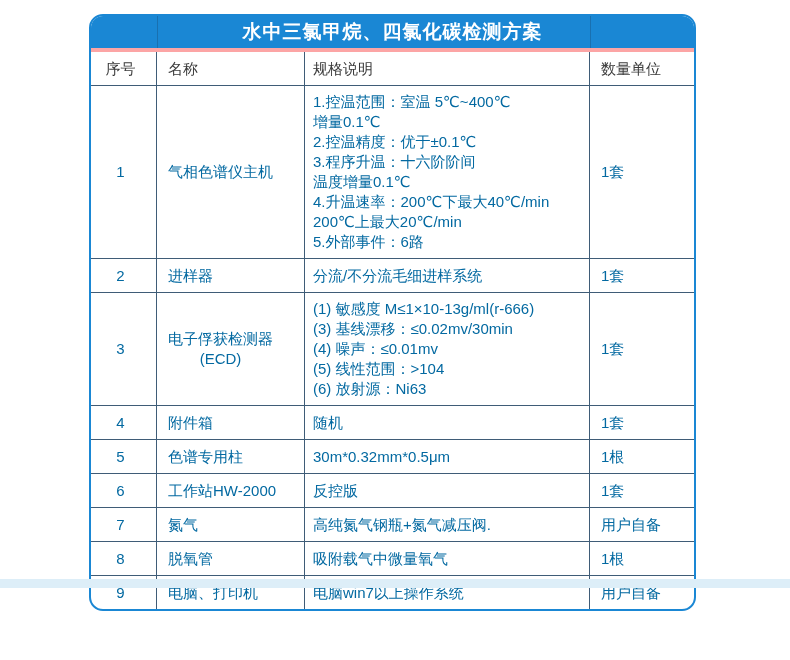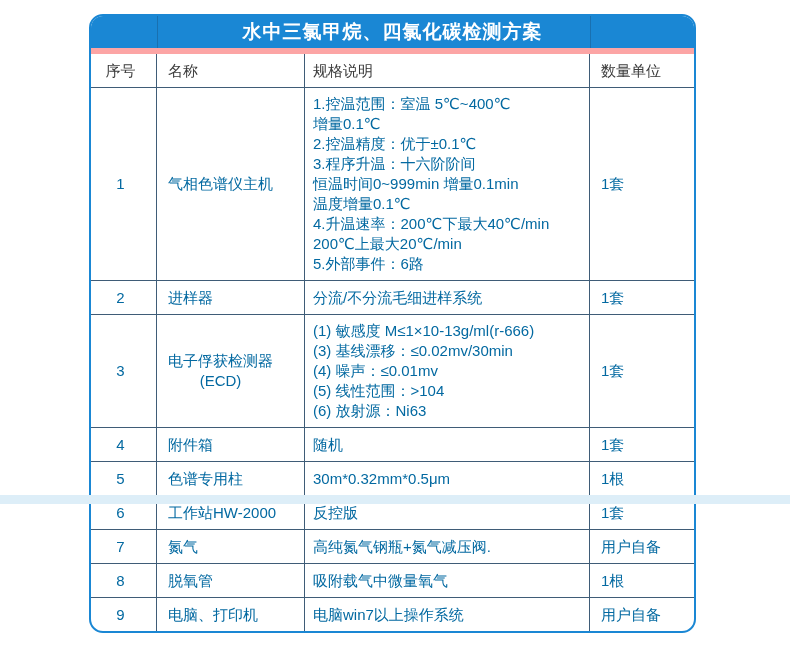--- a/index.html
+++ b/index.html
@@ -7,21 +7,21 @@
     padding: 0;
     width: 790px;
     height: 660px;
     background: #ffffff;
     font-family: "Liberation Sans", "DejaVu Sans", sans-serif;
     overflow: hidden;
   }
   .page {
     position: relative;
     width: 790px;
-    height: 504px;
+    height: 588px;
     background: #ffffff;
   }
   .doc-table {
     position: absolute;
     left: 89px;
     top: 14px;
     width: 607px;
     border: 2px solid #1a87d4;
     border-radius: 14px;
     overflow: hidden;
@@ -51,21 +51,21 @@
   }
   .tb-sep-1 { left: 66px; }
   .tb-sep-2 { left: 499px; }
   .grid-row {
     display: grid;
     grid-template-columns: 66px 148px 285px 1fr;
     border-bottom: 1px solid #3f5c77;
   }
   .grid-row:last-child { border-bottom: none; }
   .header-row {
-    border-top: 6px solid #fca5a5;
+    border-top: 4px solid #fca5a5;
   }
   .cell {
     display: flex;
     align-items: center;
     border-right: 1px solid #3f5c77;
     padding: 6px 6px 6px 0;
     box-sizing: border-box;
     color: #0369a1;
     font-size: 15px;
     line-height: 20px;
@@ -114,21 +114,20 @@
       <div class="lines">
               <div>气相色谱仪主机</div>
             </div>
     </div>
     <div class="cell cell-spec">
       <div class="lines">
               <div>1.控温范围：室温 5℃~400℃</div>
               <div>增量0.1℃</div>
               <div>2.控温精度：优于±0.1℃</div>
               <div>3.程序升温：十六阶阶间</div>
-              <div>恒温时间0~999min 增量0.1min</div>
               <div>温度增量0.1℃</div>
               <div>4.升温速率：200℃下最大40℃/min</div>
               <div>200℃上最大20℃/min</div>
               <div>5.外部事件：6路</div>
             </div>
     </div>
     <div class="cell cell-qty">1套</div>
   </div>
 
   <div class="grid-row">

